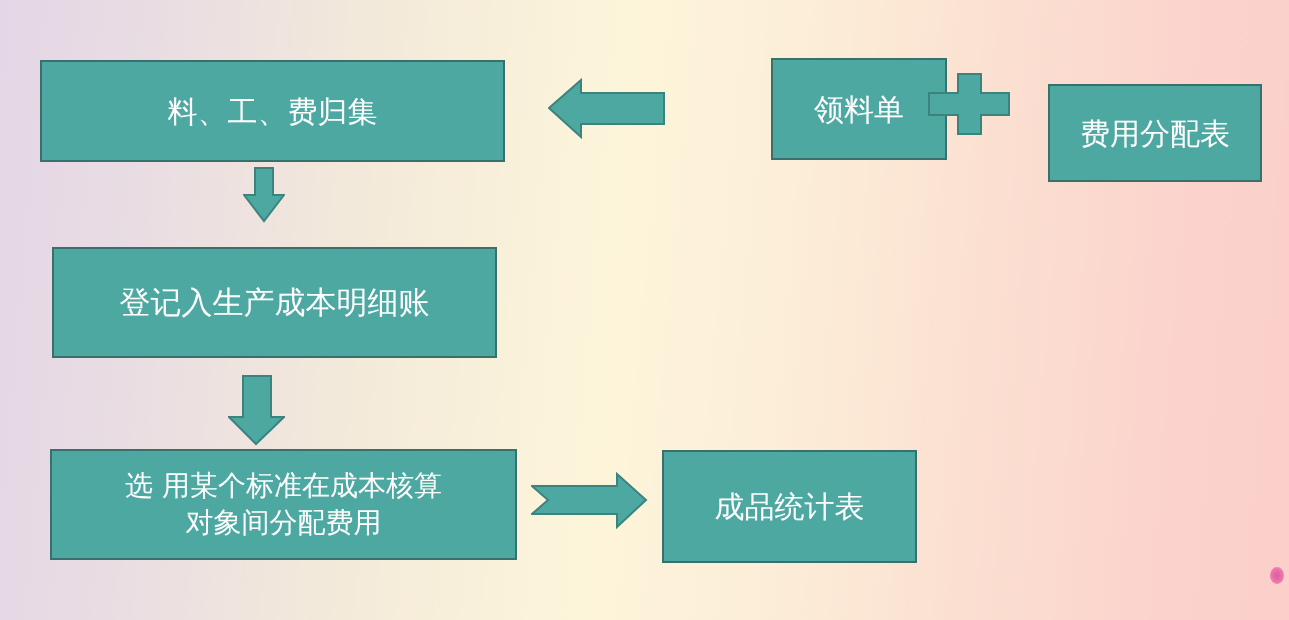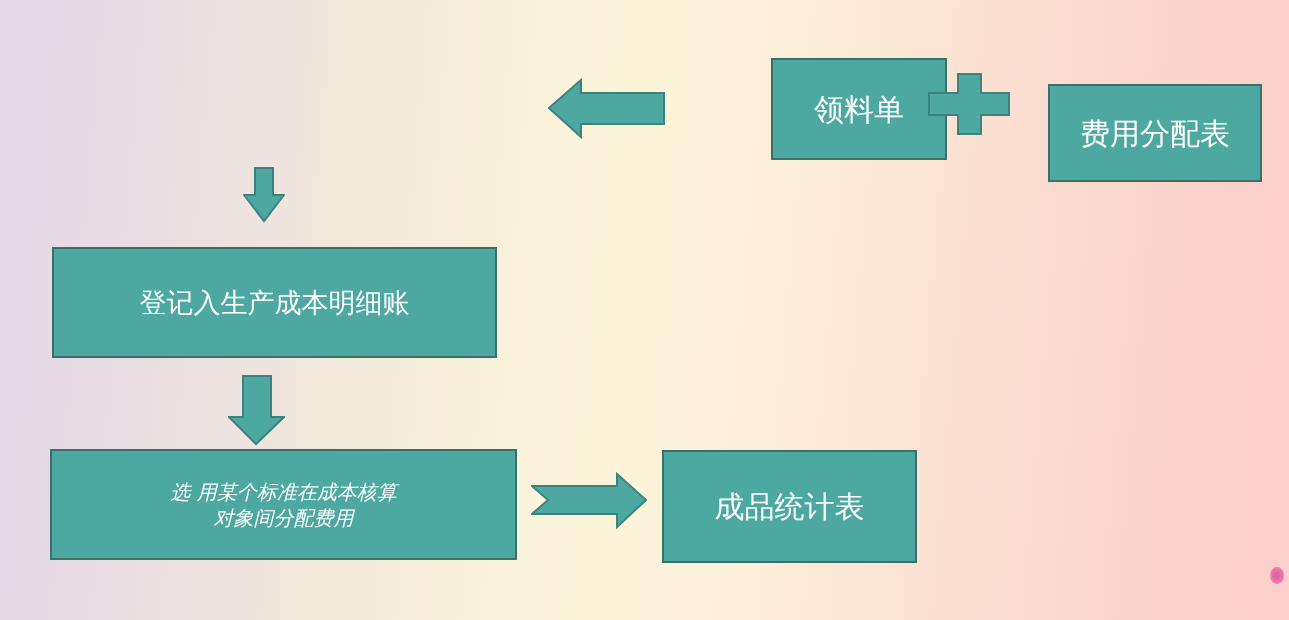--- a/index.html
+++ b/index.html
@@ -42,28 +42,31 @@
   .dot {
     position: absolute;
     left: 1270px;
     top: 567px;
     width: 14px;
     height: 17px;
     border-radius: 50%;
     background: radial-gradient(ellipse at 50% 50%, #dd5d9f 0%, #e96fa9 45%, #f08ab8 80%, #f5a8c6 100%);
   }
   .fs30 { font-size: 30px; }
-  .fs31 { font-size: 27px; }
-  .fs28 { font-size: 20px; font-style: italic; }
+  .fs31 { font-size: 31px; }
+  .fs28 { font-size: 28px; }
 </style>
 </head>
 <body>
 
 <div class="canvas">
 
+  <div class="node fs30" style="left:40px; top:60px; width:465px; height:102px;">
+    <span class="line">料、工、费归集</span>
+  </div>
 
   <span class="shape" style="left:548px; top:78px;">
     <svg width="117" height="61" viewBox="0 0 117 61">
       <polygon points="1,30 33,2 33,15 116,15 116,46 33,46 33,59" fill="#4EA8A2" stroke="#3C837E" stroke-width="2"></polygon>
     </svg>
   </span>
 
   <div class="node fs30" style="left:727px; top:58px; width:176px; height:102px;margin-left:44px;">
     <span class="line">领料单</span>
   </div>

